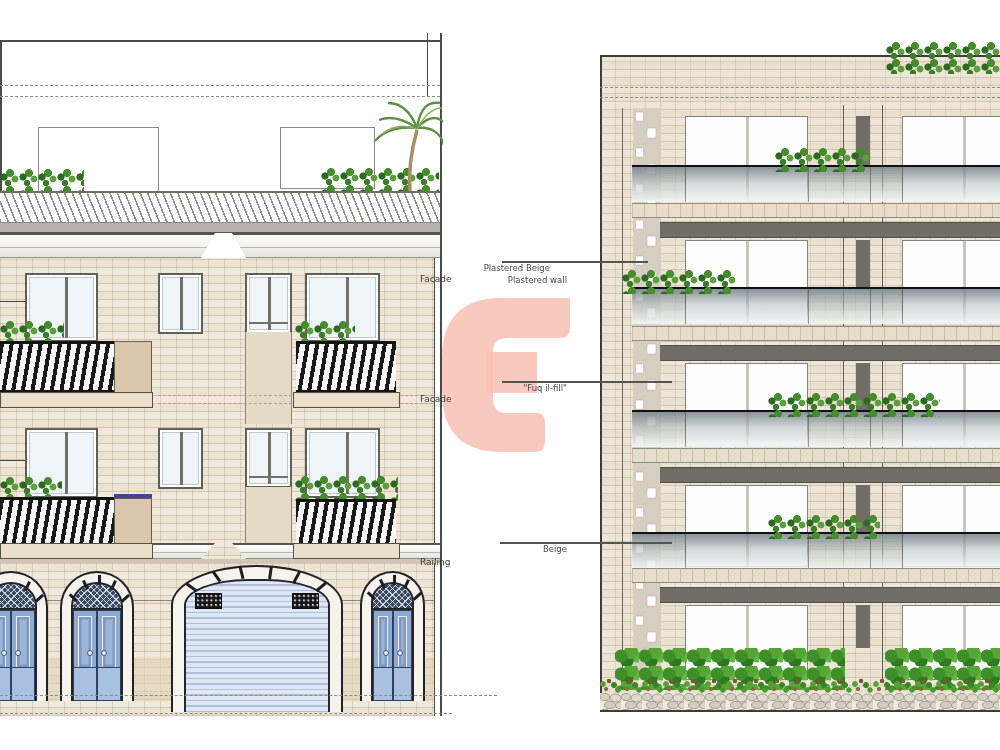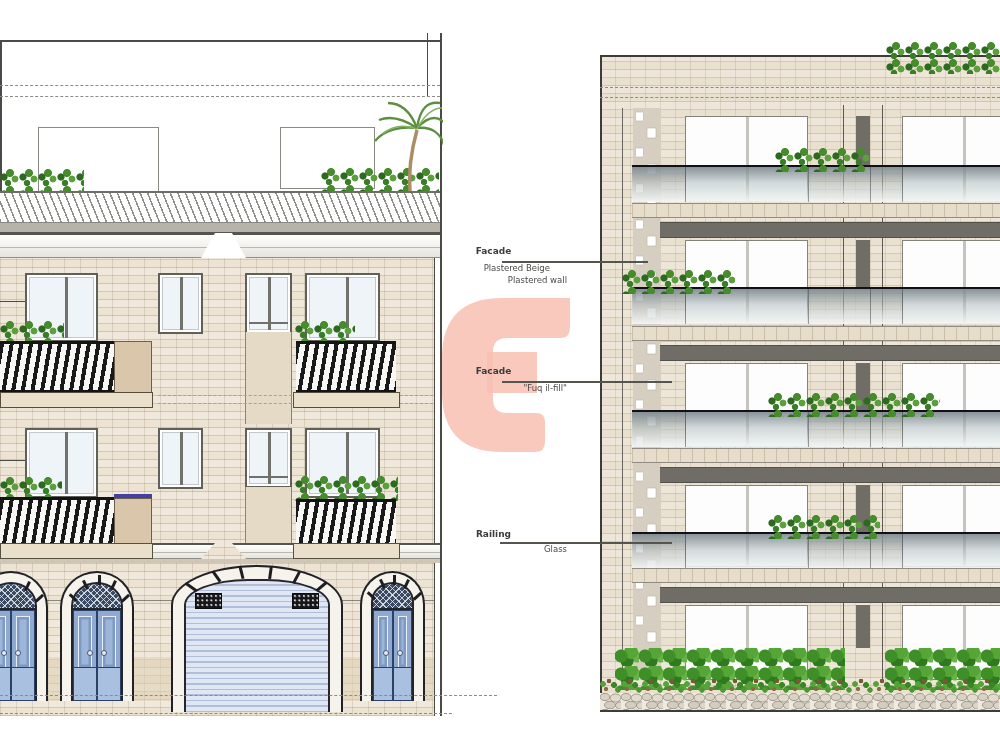--- a/index.html
+++ b/index.html
@@ -79,21 +79,21 @@
        background:#9db5d8;box-shadow:inset 0 0 0 2.5px #7e99c2;}
   .knob{position:absolute;width:4px;height:4px;border-radius:50%;background:#e8edf5;border:1px solid #44557a;}
   .lowb{position:absolute;left:0;right:0;bottom:0;height:32px;background:#a9c0e0;border-top:1.5px solid #2c4166;}
   .roll{position:absolute;left:11px;right:11px;top:12px;bottom:0;border:2px solid #262630;border-bottom:none;
         border-radius:64px 64px 0 0/26px 26px 0 0;background:#dfe7f4;box-sizing:border-box;
         background-image:repeating-linear-gradient(0deg,rgba(130,150,190,.5) 0 1.2px,transparent 1.2px 5.5px);}
   .grille{position:absolute;width:27px;height:16px;background:#16161a;border:1.5px solid #0c0c0e;box-sizing:border-box;
         background-image:radial-gradient(circle at 2px 2px,#d8d8d8 .9px,transparent 1.3px);background-size:4.5px 4.5px;}
   .vt{position:absolute;width:2.5px;background:#1e1e22;}
   
-  .t1{font-weight:bold;font-size:9px;line-height:10px;color:#3c3c3c;text-align:center;}
+  .t1{font-weight:normal;font-size:9px;line-height:10px;color:#3c3c3c;text-align:left;margin-top:28px;}
   .t2{font-size:8.5px;line-height:11px;color:#4a4a4a;text-align:right;}
   .lead{height:1.5px;background:#55554f;}
 </style>
 </head>
 <body>
 
 <div id="canvas">
 
   <div class="abs" style="left:0;top:0;width:443px;height:750px;overflow:hidden;">
 
@@ -401,16 +401,16 @@
     <div class="abs lead" style="left:502px;top:261px;width:146px;"></div>
     <div class="abs t2" style="left:403px;top:263px;width:147px;">Plastered Beige</div>
     <div class="abs t2" style="left:420px;top:275px;width:147px;">Plastered wall</div>
 
     <div class="abs t1" style="left:420px;top:366px;width:147px;">Facade</div>
     <div class="abs lead" style="left:502px;top:381px;width:170px;"></div>
     <div class="abs t2" style="left:420px;top:383px;width:147px;">"Fuq il-fill"</div>
 
     <div class="abs t1" style="left:420px;top:529px;width:147px;">Railing</div>
     <div class="abs lead" style="left:500px;top:542px;width:172px;"></div>
-    <div class="abs t2" style="left:420px;top:544px;width:147px;">Glass</div>
+    <div class="abs t2" style="left:420px;top:544px;width:147px;">Beige</div>
   </div>
 
 </div>
 
 </body></html>

